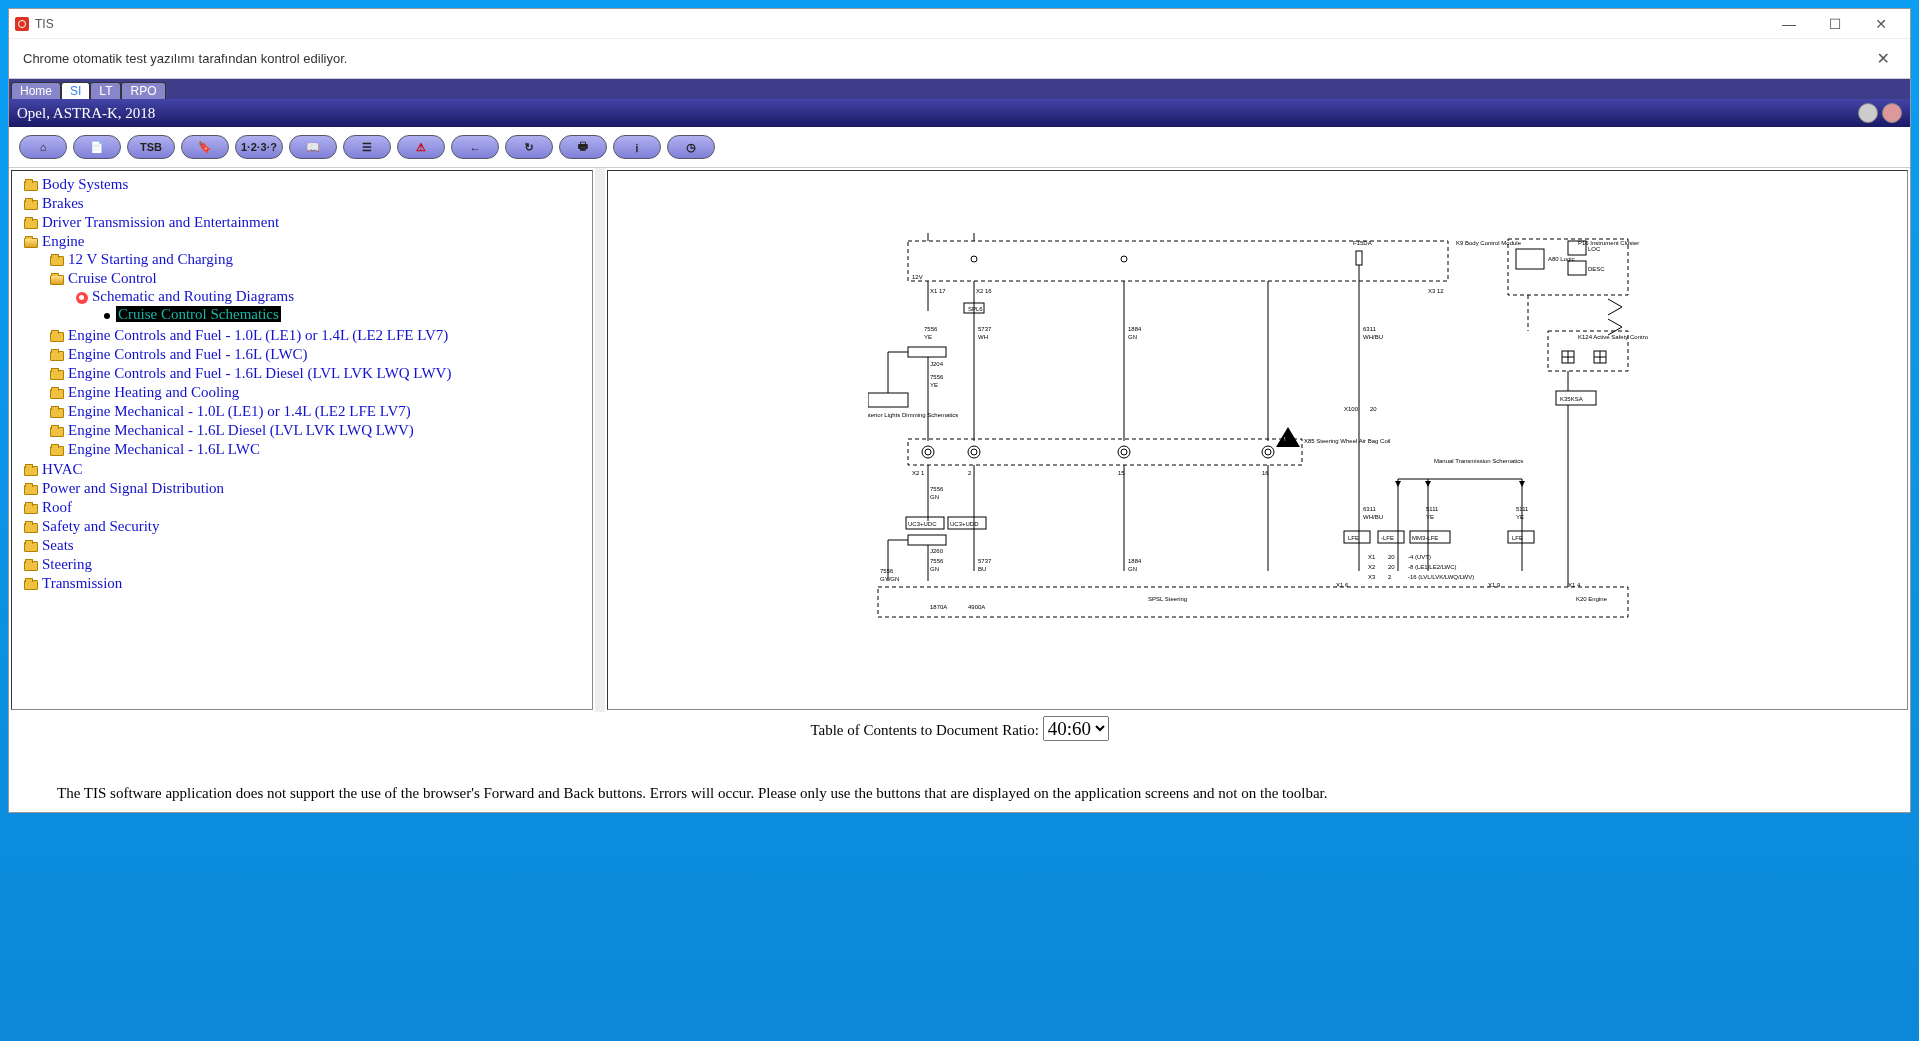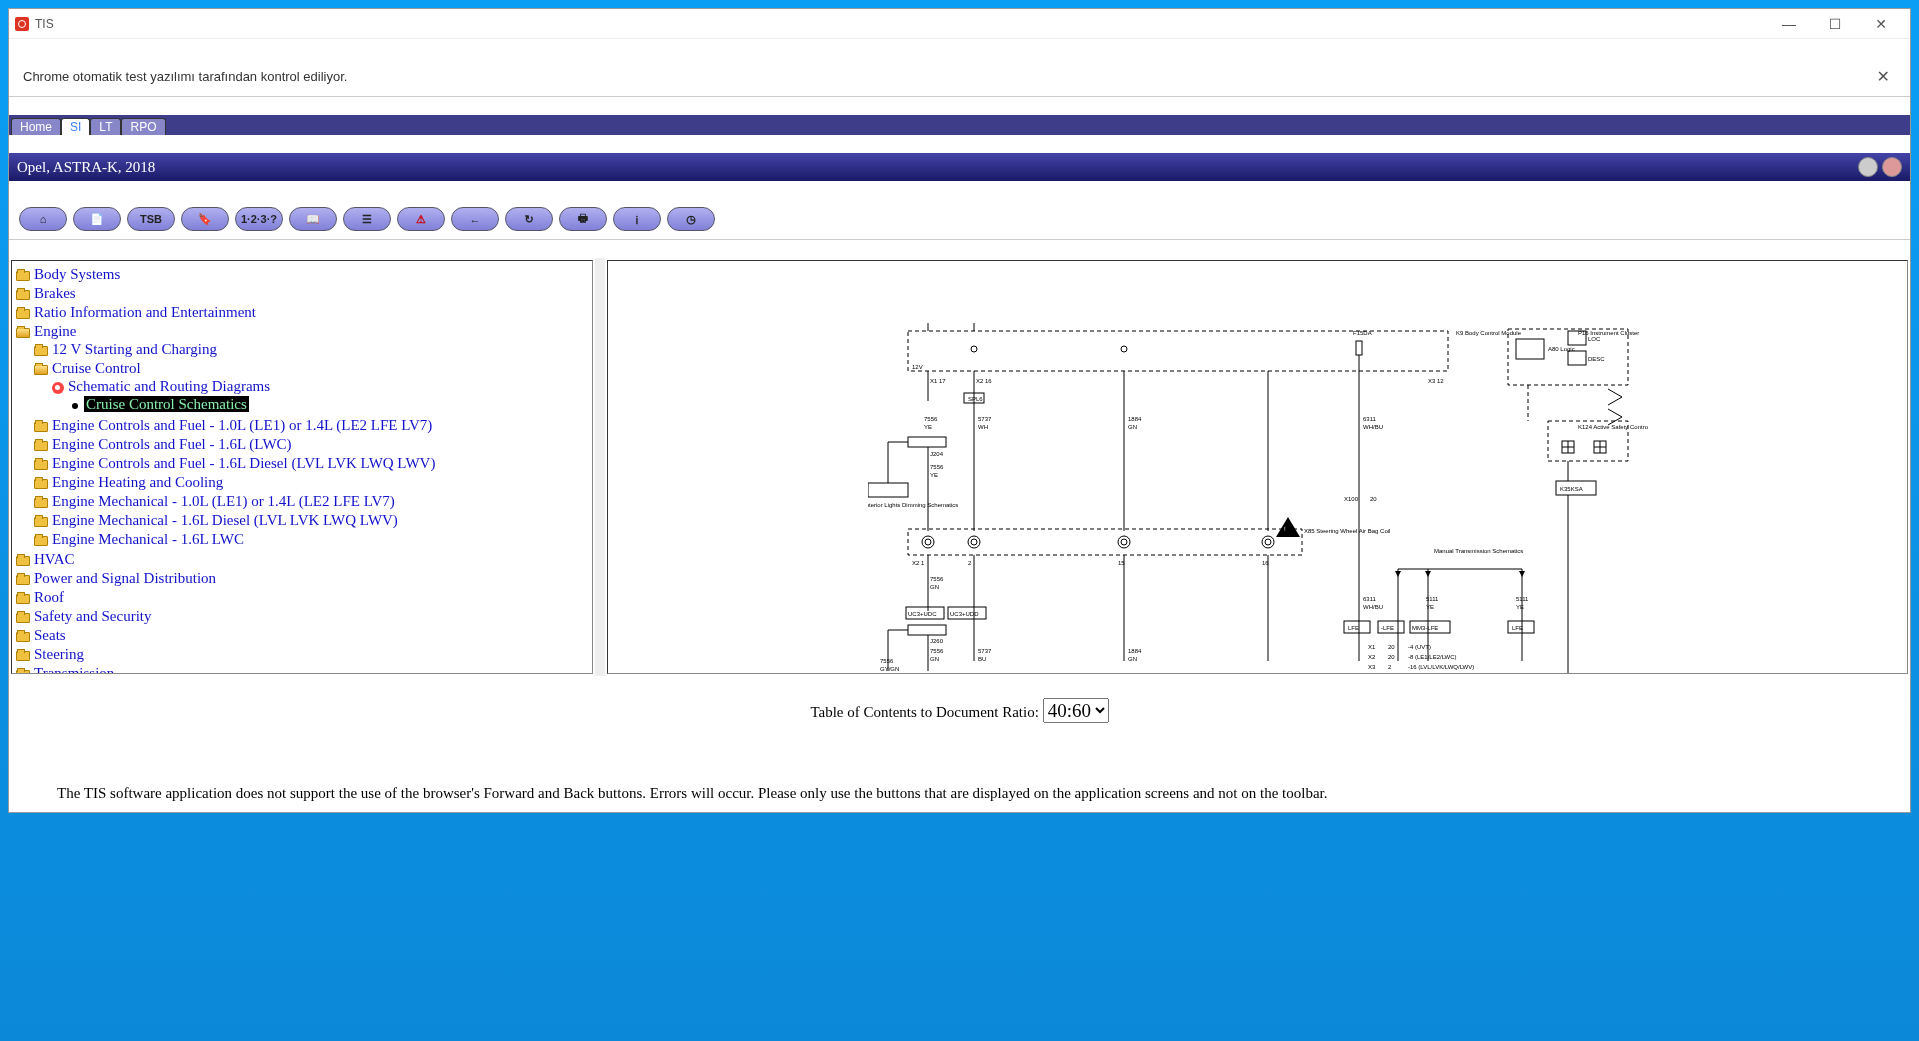--- a/index.html
+++ b/index.html
@@ -1,17 +1,17 @@
 <!DOCTYPE html>
 <html><head>
 <meta charset="utf-8">
 <style>
 * { margin:0; padding:0; box-sizing:border-box; }
 body { font-family:"Segoe UI",Tahoma,sans-serif; font-size:12px; background:linear-gradient(180deg,#0a9ef5 0%,#0c88d8 100%); height:1041px; width:1919px; overflow:hidden; padding:8px; }
-.window { background:#fff; width:100%; height:805px; border:1px solid #999; display:flex; flex-direction:column;gap:18px; }
+.window { background:#fff; width:100%; height:805px; border:1px solid #999; display:flex; flex-direction:column; }
 .titlebar { height:30px; display:flex; align-items:center; padding:0 6px; background:#fff; border-bottom:1px solid #eee; }
 .app-icon { width:14px; height:14px; background:#d32; margin-right:6px; border-radius:2px; position:relative; }
 .app-icon::after{content:"";position:absolute;inset:3px;border:1.5px solid #fff;border-radius:50%;}
 .titlebar-title { flex:1; color:#555; font-size:12px; }
 .win-controls { display:flex; gap:0; }
 .win-btn { width:46px; height:30px; display:flex; align-items:center; justify-content:center; color:#555; font-size:14px; cursor:pointer; }
 .infobar { padding:10px 14px; font-size:13px; color:#333; display:flex; align-items:center; border-bottom:1px solid #ccc; }
 .infobar-close { margin-left:auto; font-size:16px; color:#555; cursor:pointer; padding:0 6px;}
 .tabrow { background:#3d3d8a; height:20px; display:flex; align-items:flex-end; padding-left:2px; }
 .tab { background:#8686c8; color:#fff; padding:1px 8px; font-size:12px; border:1px solid #333; border-bottom:none; margin-right:0; border-radius:3px 3px 0 0; cursor:pointer;}
@@ -23,29 +23,29 @@
 .tbtn { width:48px; height:24px; border-radius:12px; background:linear-gradient(180deg,#b0b0f0,#8080d8); border:1px solid #556; display:flex; align-items:center; justify-content:center; font-size:11px; color:#222; cursor:pointer; font-weight:bold;}
 .splitter-area { flex:1; display:flex; background:#fff; min-height:0;}
 .tree-pane { width:582px; border:1px inset #888; margin:2px; overflow:auto; padding:4px 2px 20px 2px; font-family:"Times New Roman",serif; font-size:15px; position:relative;}
 .tree-pane::-webkit-scrollbar,.content-pane::-webkit-scrollbar{width:16px;height:16px;}
 .tree-pane::-webkit-scrollbar-thumb,.content-pane::-webkit-scrollbar-thumb{background:#c8c8c8;border:1px solid #aaa;}
 .tree-pane::-webkit-scrollbar-track,.content-pane::-webkit-scrollbar-track{background:#f0f0f0;}
 .vsplit { width:10px; background:#eee; cursor:col-resize;}
 .content-pane { flex:1; border:1px inset #888; margin:2px; overflow:auto; background:#fff; position:relative;}
 .tree ul { list-style:none; padding-left:18px; }
 .tree > ul { padding-left:2px;}
-.tree li { padding:1px 0; white-space:nowrap;}
+.tree li { padding:1px 0; white-space:nowrap;margin-left:8px;}
 .tree-link { color:#1111cc; cursor:pointer; }
 .folder-icon { display:inline-block; width:14px; height:10px; background:#f0c040; border:1px solid #b08000; border-radius:1px; margin-right:4px; vertical-align:middle; position:relative;}
 .folder-icon::before{content:"";position:absolute;top:-3px;left:0;width:6px;height:3px;background:#f0c040;border:1px solid #b08000;border-bottom:none;border-radius:1px 1px 0 0;}
 .folder-icon.open::after{content:"";position:absolute;inset:0;background:linear-gradient(180deg,#ffe088,#e0a020);}
 .diag-icon { display:inline-block; width:12px; height:12px; background:#f44; border-radius:50%; margin-right:4px; vertical-align:middle; position:relative;}
 .diag-icon::after{content:"";position:absolute;top:3px;left:3px;width:5px;height:5px;background:#fff;border-radius:50%;}
 .bullet-icon { display:inline-block; width:6px; height:6px; background:#000; border-radius:50%; margin:0 6px 0 2px; vertical-align:middle;}
-.selected { background:#000; color:#86efac; padding:0 2px;}
+.selected { background:#000; color:#14b8a6; padding:0 2px;}
 .ratio-bar { text-align:center; padding:4px; font-family:"Times New Roman",serif; font-size:15px;}
 .ratio-bar select{font-family:inherit;font-size:19px;}
 .footer-note { padding:40px 10px 10px; font-family:"Times New Roman",serif; font-size:15px; color:#000;margin-left:38px;}
 .schematic-svg { display:block; margin:40px auto 10px; }
 </style>
 </head>
 <body>
 
 <div class="window">
   <div class="titlebar">
@@ -92,21 +92,21 @@
       <div class="tbtn">🖶</div>
       <div class="tbtn">ℹ</div>
       <div class="tbtn">◷</div>
     </div>
 
   <div class="splitter-area">
     <div class="tree-pane tree" id="treePane">
         <ul>
           <li><span class="folder-icon"></span><span class="tree-link">Body Systems</span></li>
           <li><span class="folder-icon"></span><span class="tree-link">Brakes</span></li>
-          <li><span class="folder-icon"></span><span class="tree-link">Ratio Information and Entertainment</span></li>
+          <li><span class="folder-icon"></span><span class="tree-link">Driver Transmission and Entertainment</span></li>
           <li><span class="folder-icon open"></span><span class="tree-link">Engine</span><ul>
               <li><span class="folder-icon"></span><span class="tree-link">12 V Starting and Charging</span></li>
               <li><span class="folder-icon open"></span><span class="tree-link">Cruise Control</span><ul>
                   <li><span class="diag-icon"></span><span class="tree-link">Schematic and Routing Diagrams</span><ul>
                       <li><span class="bullet-icon"></span><span class="selected">Cruise Control Schematics</span></li>
                     </ul></li>
                 </ul></li>
               <li><span class="folder-icon"></span><span class="tree-link">Engine Controls and Fuel - 1.0L (LE1) or 1.4L (LE2 LFE LV7)</span></li>
               <li><span class="folder-icon"></span><span class="tree-link">Engine Controls and Fuel - 1.6L (LWC)</span></li>
               <li><span class="folder-icon"></span><span class="tree-link">Engine Controls and Fuel - 1.6L Diesel (LVL LVK LWQ LWV)</span></li>

